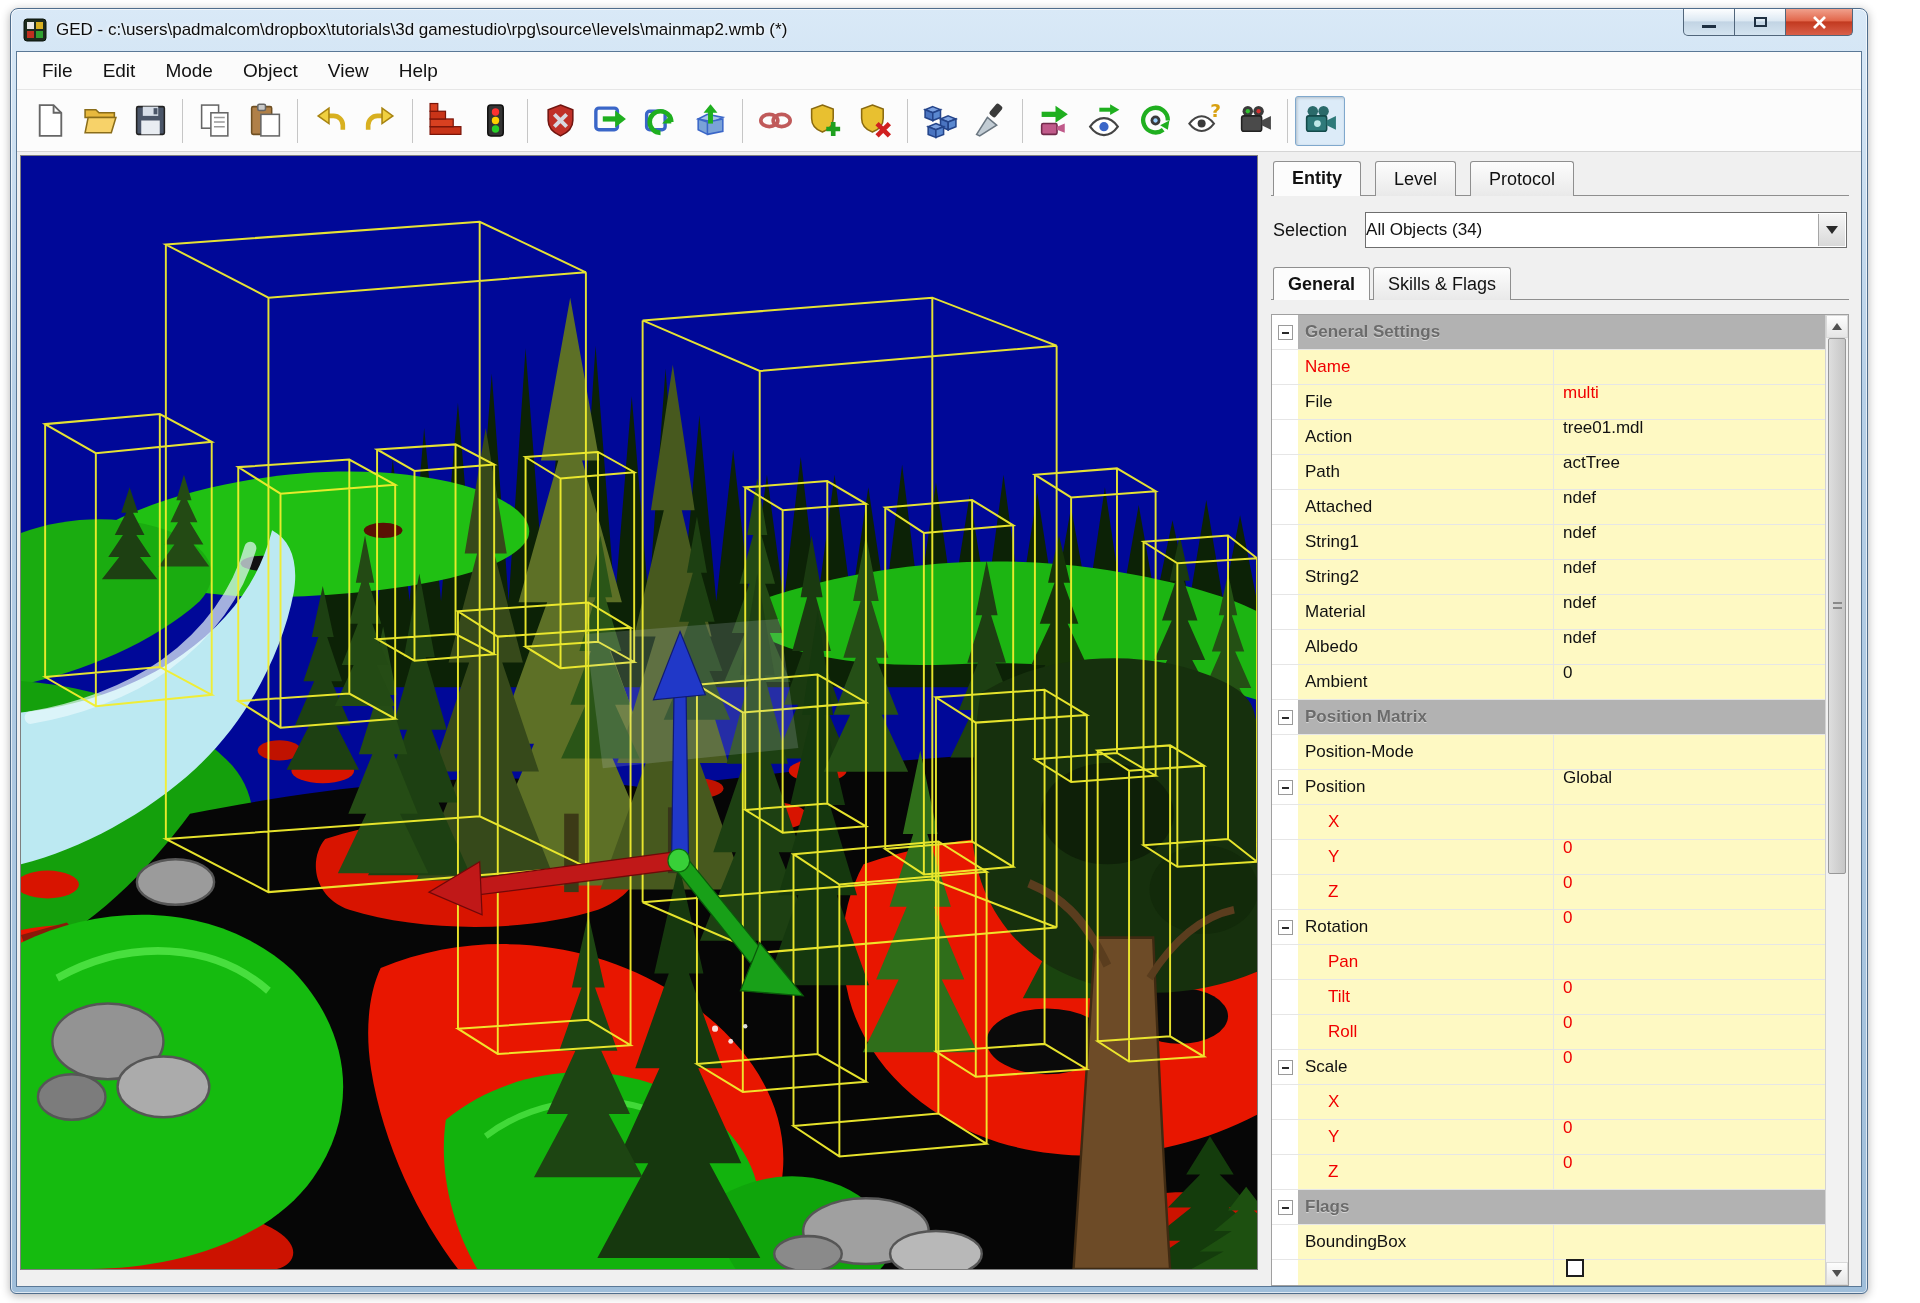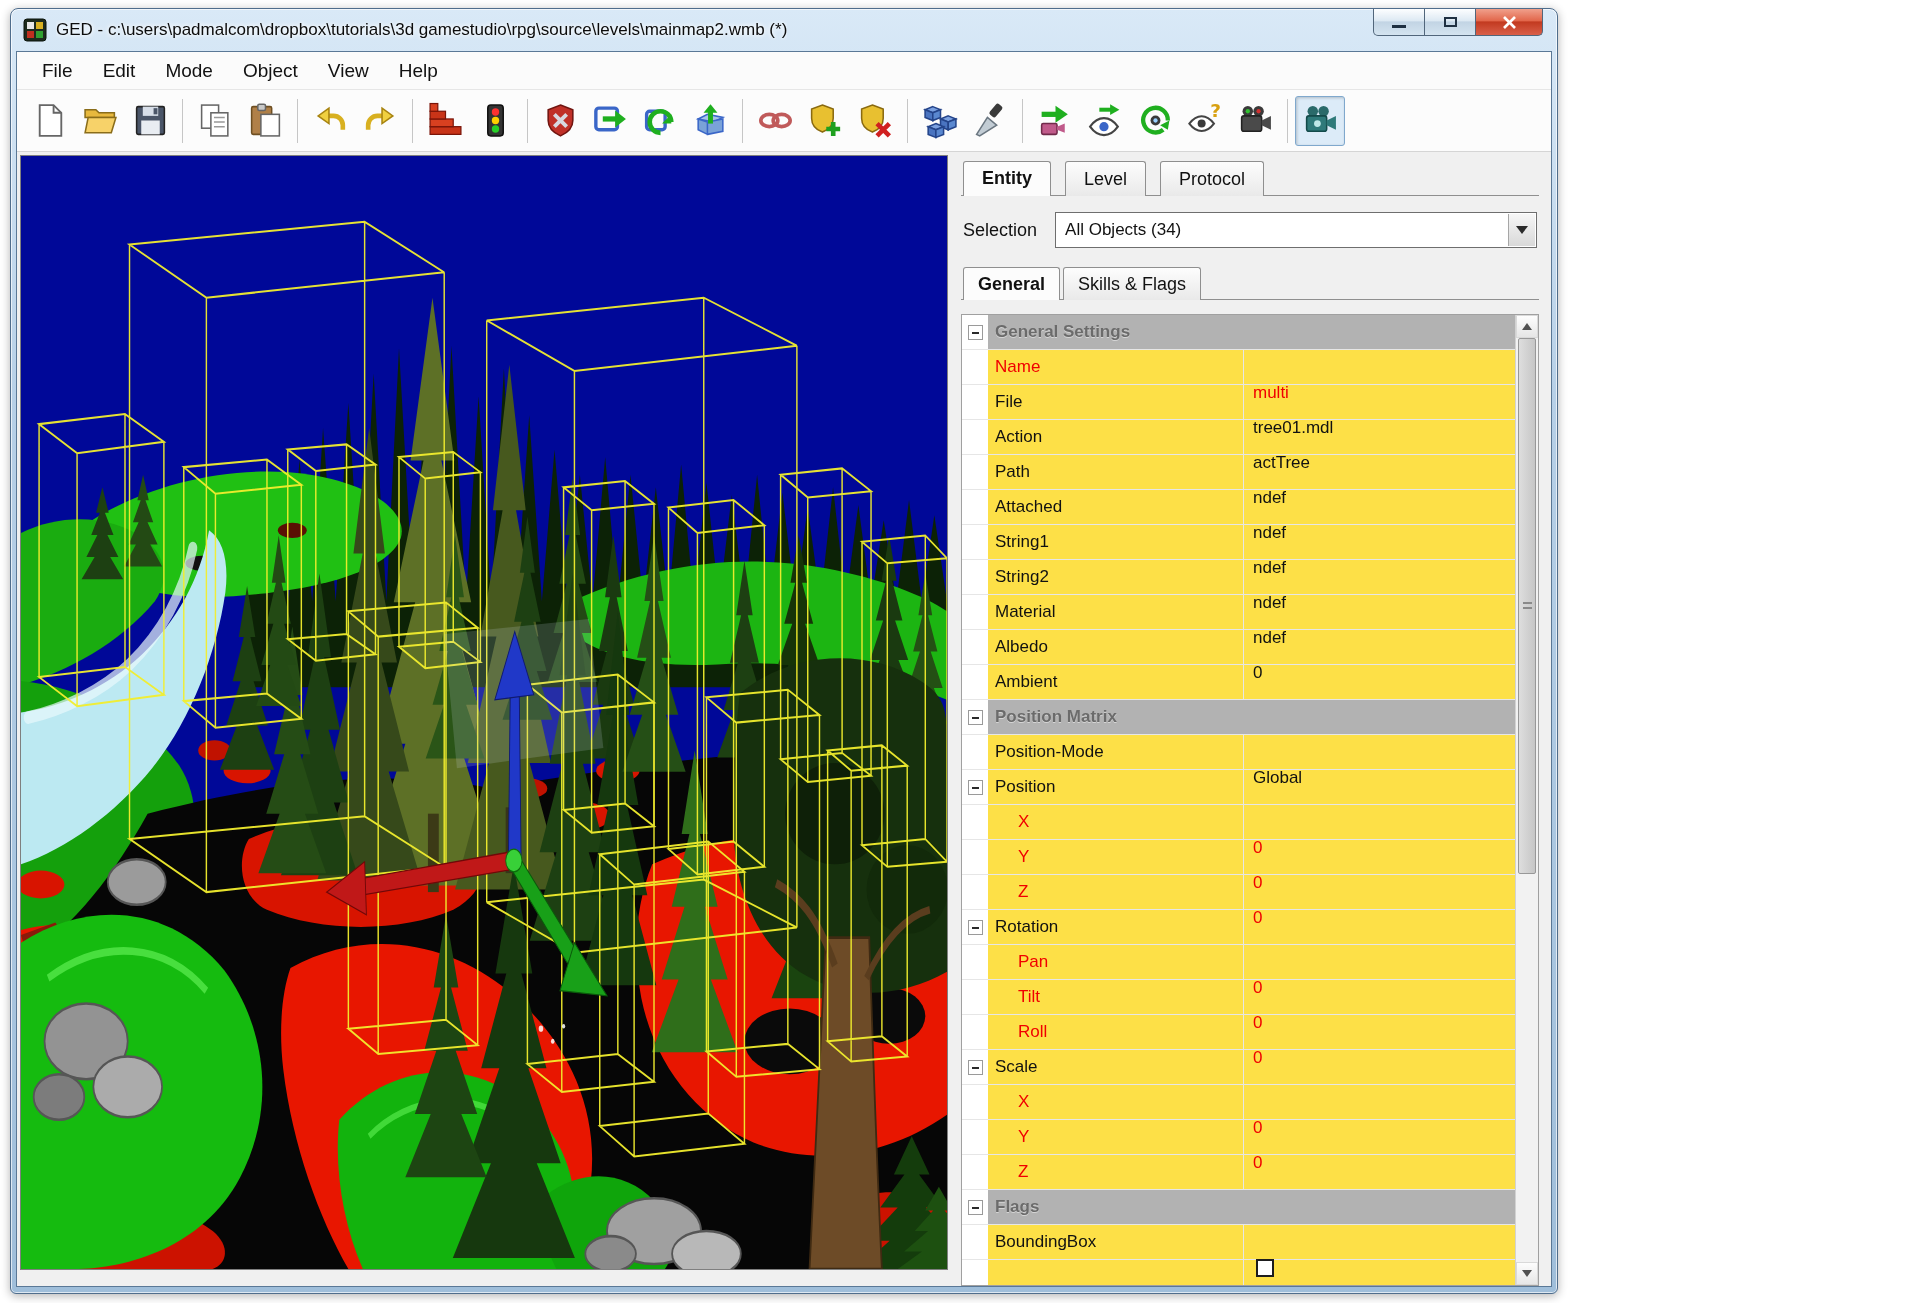--- a/index.html
+++ b/index.html
@@ -1,20 +1,20 @@
 <!DOCTYPE html>
 <html><head>
 <meta charset="utf-8">
 <style>
   * { box-sizing: border-box; }
   html,body { margin:0; padding:0; background:#ffffff; width:1920px; height:1303px; overflow:hidden;
               font-family:"Liberation Sans","DejaVu Sans",sans-serif; }
 
   
-  .window { position:absolute; left:10px; top:8px; width:1548px; height:1286px;
+  .window { position:absolute; left:10px; top:8px; width:1858px; height:1286px;
             border-radius:8px 8px 6px 6px;
             background:linear-gradient(#d9e9f7,#b7d0e7 30%,#9fbeda);
             border:1px solid #4f6d8c;
             box-shadow: inset 0 0 0 1px rgba(255,255,255,.65), 0 2px 10px rgba(0,0,0,.3); }
   .titlebar { height:42px; display:flex; align-items:center; padding:0 12px; position:relative; }
   .win-icon { width:24px; height:24px; margin-right:9px; flex:0 0 auto; }
   .title-text { font-size:17px; color:#0c0c0c; white-space:nowrap; overflow:hidden;
                 text-shadow:0 0 4px #fff,0 0 6px #fff; }
   .win-buttons { position:absolute; right:14px; top:0; display:flex; }
   .wb { width:52px; height:27px; border:1px solid #51667b; border-top:none; margin-left:-1px;
@@ -50,37 +50,37 @@
   .panel { width:600px; flex:0 0 auto; display:flex; flex-direction:column;
            padding:8px 12px 0 10px; overflow:hidden; }
   .tabs { display:flex; border-bottom:1px solid #8f8f8f; padding-left:2px; }
   .tab { padding:7px 18px 6px 18px; font-size:18px; color:#111;
          border:1px solid #8f8f8f; border-bottom:none; border-radius:3px 3px 0 0;
          background:linear-gradient(#fdfdfd,#e9e9e9); margin-right:14px; position:relative; top:1px; }
   .tab.active { background:#fcfcfc; font-weight:bold; padding-top:6px; }
   .selection-row { display:flex; align-items:center; gap:18px; margin:16px 2px 18px 2px; }
   .selection-label { font-size:18px; color:#111; flex:0 0 auto; }
   .combo { flex:1; height:36px; background:#fff; border:1px solid #6e6e6e; position:relative;
-           display:flex; align-items:center; padding-left:9px; font-size:17px; color:#111; }
+           display:flex; align-items:center; font-size:17px; color:#111; }
   .combo-btn { position:absolute; right:1px; top:1px; bottom:1px; width:27px;
                background:linear-gradient(#f6f6f6,#d9d9d9); border-left:1px solid #a6a6a6;
                display:flex; align-items:center; justify-content:center; }
   .arr-down { width:0; height:0; border-left:6px solid transparent; border-right:6px solid transparent;
               border-top:8px solid #2a2a2a; }
   .subtabs { display:flex; border-bottom:1px solid #8f8f8f; padding-left:2px; }
   .subtab { padding:6px 14px 5px 14px; font-size:18px; color:#111;
             border:1px solid #8f8f8f; border-bottom:none; border-radius:3px 3px 0 0;
             background:linear-gradient(#fdfdfd,#e9e9e9); margin-right:3px; position:relative; top:1px; }
   .subtab.active { background:#fcfcfc; font-weight:bold; }
 
   .gridwrap { flex:1; margin-top:14px; border:1px solid #a0a0a0; background:#fff;
               display:flex; overflow:hidden; }
   .grid { flex:1; overflow:hidden; }
   .g-row { display:flex; height:35px; align-items:stretch; border-bottom:1px solid #e6e6e6;
-           font-size:17px; color:#111; background:#fde047; }
+           font-size:17px; color:#111; background:#fef9c3; }
   .exp-col { width:26px; flex:0 0 auto; display:flex; align-items:center; justify-content:center;
              background:#fff; }
   .exp-box { width:15px; height:15px; border:1px solid #9a9a9a; background:#fff; position:relative; }
   .exp-box::after { content:""; position:absolute; left:3px; right:3px; top:6px; height:2px; background:#2a2a2a; }
   .g-head { flex:1; background:#b2b2b2; color:#6b6b6b; font-weight:bold;
             display:flex; align-items:center; padding-left:7px;
             text-shadow:0 1px 0 rgba(255,255,255,.45); }
   .g-label { width:256px; flex:0 0 auto; display:flex; align-items:center; padding-left:7px;
              border-right:1px solid #e6e6e6; }
   .g-label.indent { padding-left:30px; }

